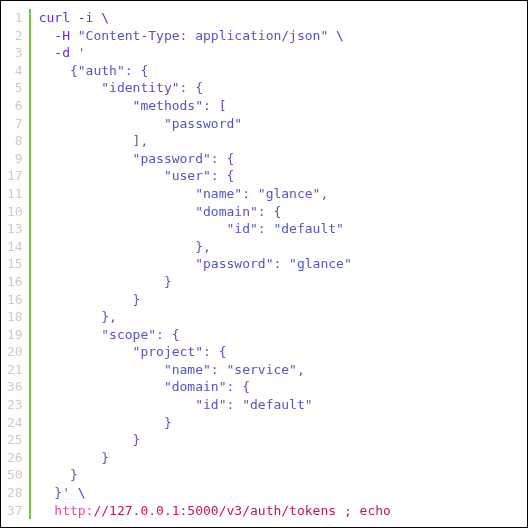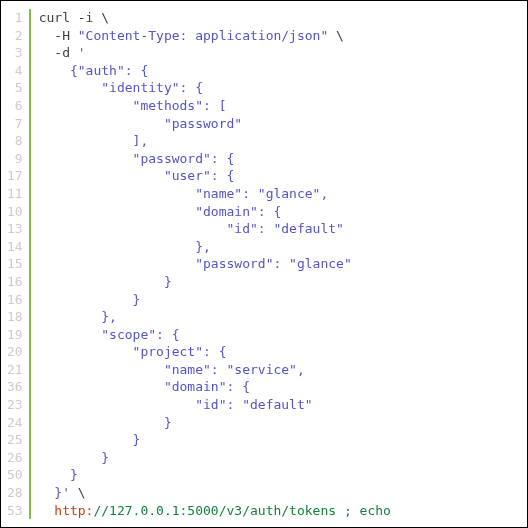--- a/index.html
+++ b/index.html
@@ -39,24 +39,24 @@
     flex: 0 0 auto;
   }
   .src {
     flex: 1 1 auto;
     white-space: pre;
     color: #000;
   }
   .src div.line {
     height: 17.6px;
   }
-  .tok-cmd { color: #404040; }
+  .tok-cmd { color: #6d28d9; }
   .tok-str { color: #5454c8; }   
-  .tok-url1 { color: #c2410c; }  
-  .tok-url2 { color: #15803d; }     
+  .tok-url1 { color: #ec4899; }  
+  .tok-url2 { color: #be185d; }     
 </style>
 </head>
 <body>
 
 <div class="frame">
   <div class="code">
     <div class="gutter" id="gutter">
         <div>1</div>
         <div>2</div>
         <div>3</div>
@@ -78,18 +78,18 @@
         <div>19</div>
         <div>20</div>
         <div>21</div>
         <div>36</div>
         <div>23</div>
         <div>24</div>
         <div>25</div>
         <div>26</div>
         <div>50</div>
         <div>28</div>
-        <div>53</div>
+        <div>37</div>
       </div>
     <div class="bar"></div>
     <div class="src" id="src"><div class="line"><span class="tok-cmd">curl -i \</span></div><div class="line"><span class="tok-cmd">  -H </span><span class="tok-str">"Content-Type: application/json"</span><span class="tok-cmd"> \</span></div><div class="line"><span class="tok-cmd">  -d </span><span class="tok-str">'</span></div><div class="line"><span class="tok-str">    {"auth": {</span></div><div class="line"><span class="tok-str">        "identity": {</span></div><div class="line"><span class="tok-str">            "methods": [</span></div><div class="line"><span class="tok-str">                "password"</span></div><div class="line"><span class="tok-str">            ],</span></div><div class="line"><span class="tok-str">            "password": {</span></div><div class="line"><span class="tok-str">                "user": {</span></div><div class="line"><span class="tok-str">                    "name": "glance",</span></div><div class="line"><span class="tok-str">                    "domain": {</span></div><div class="line"><span class="tok-str">                        "id": "default"</span></div><div class="line"><span class="tok-str">                    },</span></div><div class="line"><span class="tok-str">                    "password": "glance"</span></div><div class="line"><span class="tok-str">                }</span></div><div class="line"><span class="tok-str">            }</span></div><div class="line"><span class="tok-str">        },</span></div><div class="line"><span class="tok-str">        "scope": {</span></div><div class="line"><span class="tok-str">            "project": {</span></div><div class="line"><span class="tok-str">                "name": "service",</span></div><div class="line"><span class="tok-str">                "domain": {</span></div><div class="line"><span class="tok-str">                    "id": "default"</span></div><div class="line"><span class="tok-str">                }</span></div><div class="line"><span class="tok-str">            }</span></div><div class="line"><span class="tok-str">        }</span></div><div class="line"><span class="tok-str">    }</span></div><div class="line"><span class="tok-str">  }'</span><span class="tok-cmd"> \</span></div><div class="line"><span class="tok-cmd">  </span><span class="tok-url1">http:</span><span class="tok-url2">//127.0.0.1:5000/v3/auth/tokens ; echo</span></div></div>
   </div>
 </div>
 
 </body></html>

